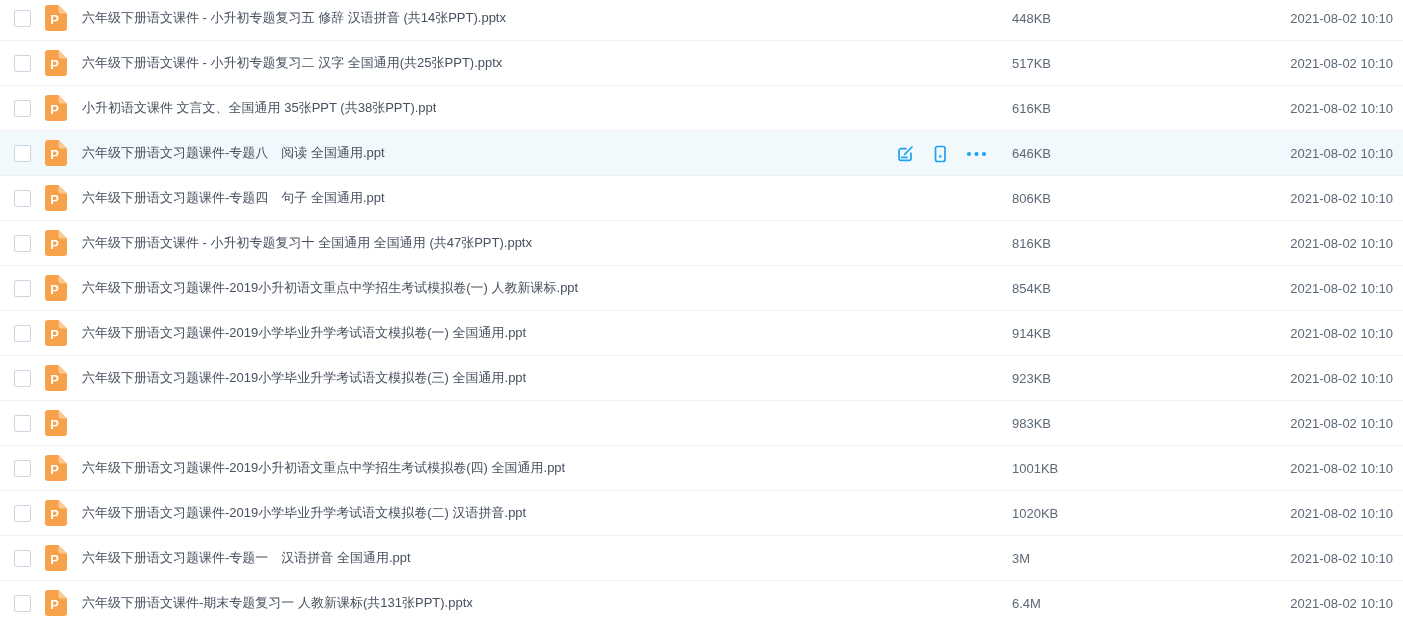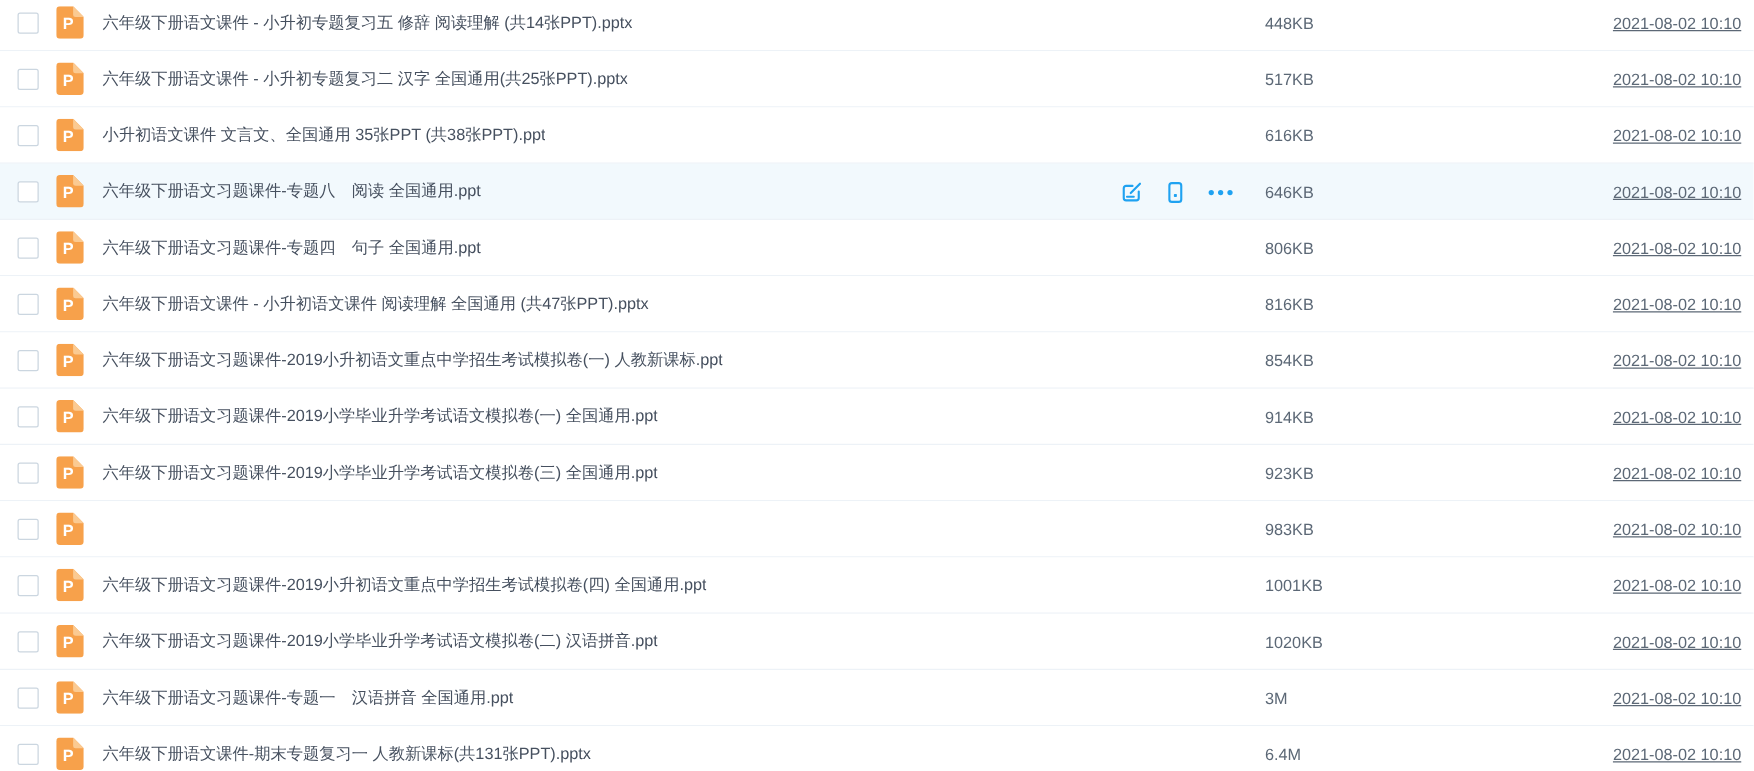--- a/index.html
+++ b/index.html
@@ -23,36 +23,36 @@
   .fname{
     margin-left:15px;font-size:13px;color:#46505F;white-space:nowrap;
     overflow:hidden;text-overflow:ellipsis;max-width:780px;cursor:pointer;
   }
   .actions{
     position:absolute;left:896px;top:0;height:45px;
     display:flex;align-items:center;gap:17px;
   }
   .actions .aicon{cursor:pointer;line-height:0;}
   .fsize{position:absolute;left:1012px;font-size:13px;color:#5C6876;text-align:center;}
-  .fdate{position:absolute;right:10px;font-size:13px;color:#5C6876;text-decoration:underline;}
+  .fdate{position:absolute;right:10px;font-size:13px;color:#5C6876;}
 </style>
 </head>
 <body>
 
 <div class="file-list">
   <div class="row">
     <div class="checkbox"></div>
     <span class="ppt-icon">
       <svg width="22" height="26" viewBox="0 0 22 26">
         <path d="M3 0 H13.5 L22 8.5 V23 a3 3 0 0 1 -3 3 H3 a3 3 0 0 1 -3 -3 V3 a3 3 0 0 1 3 -3 Z" fill="#F7A14B"></path>
         <path d="M13.5 0 L22 8.5 H15.5 a2 2 0 0 1 -2 -2 Z" fill="#FBCA92"></path>
         <text class="glyph" x="9.5" y="18.5" text-anchor="middle" font-size="13" font-weight="bold" fill="#ffffff" font-family="Liberation Sans, DejaVu Sans, sans-serif">P</text>
       </svg>
     </span>
-    <span class="fname">六年级下册语文课件 - 小升初专题复习五 修辞 阅读理解 (共14张PPT).pptx</span>
+    <span class="fname">六年级下册语文课件 - 小升初专题复习五 修辞 汉语拼音 (共14张PPT).pptx</span>
 
     <span class="fsize">448KB</span>
     <span class="fdate">2021-08-02 10:10</span>
   </div>
 
   <div class="row">
     <div class="checkbox"></div>
     <span class="ppt-icon">
       <svg width="22" height="26" viewBox="0 0 22 26">
         <path d="M3 0 H13.5 L22 8.5 V23 a3 3 0 0 1 -3 3 H3 a3 3 0 0 1 -3 -3 V3 a3 3 0 0 1 3 -3 Z" fill="#F7A14B"></path>
@@ -134,21 +134,21 @@
 
   <div class="row">
     <div class="checkbox"></div>
     <span class="ppt-icon">
       <svg width="22" height="26" viewBox="0 0 22 26">
         <path d="M3 0 H13.5 L22 8.5 V23 a3 3 0 0 1 -3 3 H3 a3 3 0 0 1 -3 -3 V3 a3 3 0 0 1 3 -3 Z" fill="#F7A14B"></path>
         <path d="M13.5 0 L22 8.5 H15.5 a2 2 0 0 1 -2 -2 Z" fill="#FBCA92"></path>
         <text class="glyph" x="9.5" y="18.5" text-anchor="middle" font-size="13" font-weight="bold" fill="#ffffff" font-family="Liberation Sans, DejaVu Sans, sans-serif">P</text>
       </svg>
     </span>
-    <span class="fname">六年级下册语文课件 - 小升初语文课件 阅读理解 全国通用 (共47张PPT).pptx</span>
+    <span class="fname">六年级下册语文课件 - 小升初专题复习十 全国通用 全国通用 (共47张PPT).pptx</span>
 
     <span class="fsize">816KB</span>
     <span class="fdate">2021-08-02 10:10</span>
   </div>
 
   <div class="row">
     <div class="checkbox"></div>
     <span class="ppt-icon">
       <svg width="22" height="26" viewBox="0 0 22 26">
         <path d="M3 0 H13.5 L22 8.5 V23 a3 3 0 0 1 -3 3 H3 a3 3 0 0 1 -3 -3 V3 a3 3 0 0 1 3 -3 Z" fill="#F7A14B"></path>

